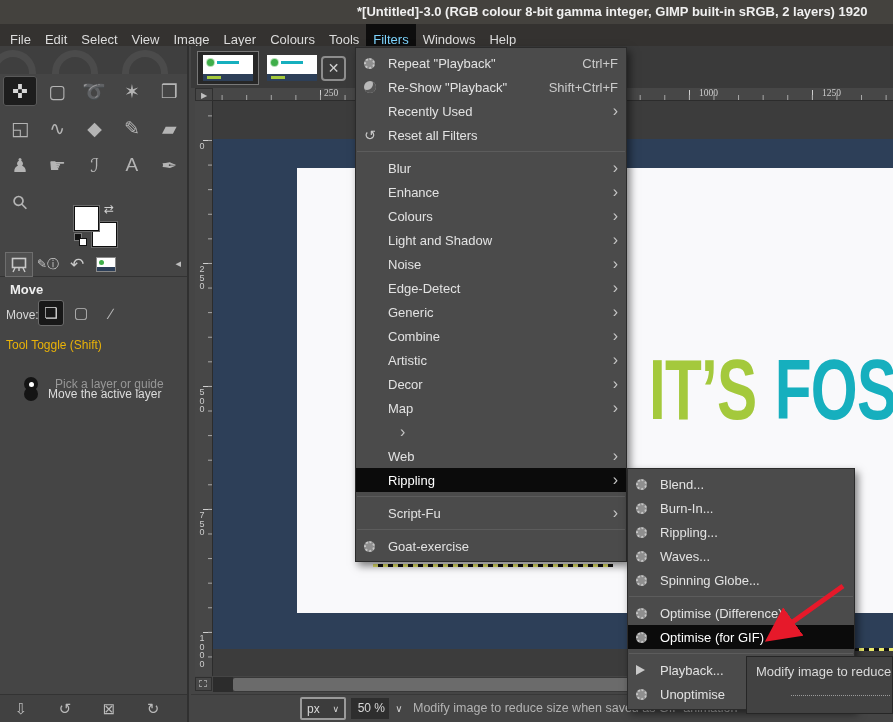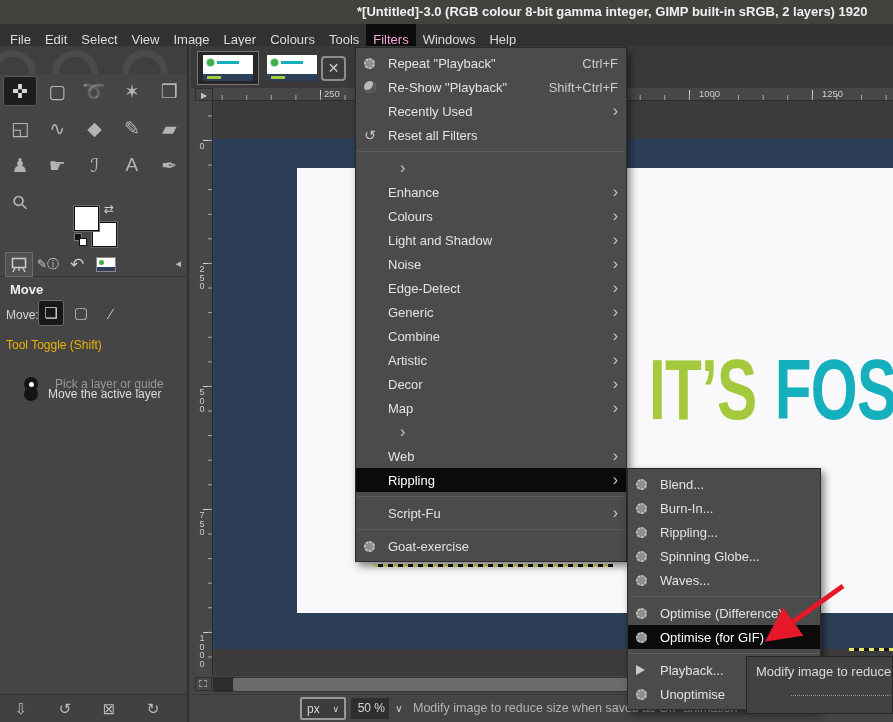--- a/index.html
+++ b/index.html
@@ -9,21 +9,21 @@
   *{box-sizing:border-box;}
   html,body{margin:0;padding:0;background:#222;}
   body{font-family:"Liberation Sans","DejaVu Sans",sans-serif;}
   #app{position:relative;width:893px;height:722px;background:#454545;overflow:hidden;color:#ddd;}
 
   
   #titlebar{position:absolute;left:0;top:0;width:893px;height:24px;background:#44423e;overflow:hidden;}
   #titlebar .ttl{position:absolute;left:357px;top:4px;font-size:13px;font-weight:bold;color:#f0f0f0;white-space:nowrap;}
   #menubar{position:absolute;left:0;top:24px;width:893px;height:22px;background:#343230;display:flex;align-items:stretch;padding-left:3px;}
   .mb-item{padding:5px 7px;font-size:13px;line-height:22px;color:#dcdcdc;white-space:nowrap;cursor:default;}
-  .mb-item.active{background:#0d0d0d;color:#f9a8d4;}
+  .mb-item.active{background:#0d0d0d;color:#7dd3fc;}
 
   
   #left-panel{position:absolute;left:0;top:46px;width:189px;height:676px;background:#454545;border-right:2px solid #303030;}
   #wilber{position:absolute;left:0;top:0;width:187px;height:28px;background:#3f3f3f;overflow:hidden;}
   #wilber .ring{position:absolute;border:7px solid #4b4b4b;border-radius:50%;width:46px;height:46px;top:4px;}
   #toolbox{position:absolute;left:0;top:28px;width:187px;height:150px;}
   .tool{position:absolute;width:34px;height:30px;display:flex;align-items:center;justify-content:center;
         color:#b4b4b4;font-size:19px;border-radius:3px;cursor:default;}
   .tool.active{background:#1d1d1d;color:#d8d8d8;box-shadow:inset 0 0 0 1px #5a5a5a;}
   .tool .g{pointer-events:none;}
@@ -77,21 +77,21 @@
   .thumb .logo{position:absolute;left:4px;top:4px;width:7px;height:7px;border-radius:50%;background:#3fae49;box-shadow:0 0 0 1px #b5e0b8;}
   .thumb .txt{position:absolute;left:14px;top:6px;width:22px;height:3px;background:var(--foss-teal);}
   .thumb .strip{position:absolute;left:0;bottom:0;width:100%;height:7px;background:var(--canvas-blue);}
   .thumb .strip i{position:absolute;left:4px;top:2px;width:14px;height:3px;background:var(--its-green);}
   #tab-close{position:absolute;left:130px;top:10px;width:25px;height:25px;border:2px solid #8d8d8d;border-radius:4px;
              color:#cfcfcf;font-size:14px;font-weight:bold;text-align:center;line-height:21px;background:#3a3a3a;}
 
   #ruler-corner{position:absolute;left:4px;top:42px;width:18px;height:13px;background:#474747;color:#c0c0c0;font-size:8px;line-height:13px;text-align:center;border:1px solid #2f2f2f;}
   #hruler{position:absolute;left:22px;top:42px;width:680px;height:13px;background:#474747;border-bottom:1px solid #2c2c2c;
     background-image:linear-gradient(90deg,#a8a8a8 0 1px,transparent 1px),linear-gradient(90deg,#cfcfcf 0 1px,transparent 1px);
-    background-size:24.6px 5px,123px 10px;background-position:8.6px 100%,107px 100%;background-repeat:repeat-x;}
+    background-size:24.6px 5px,123px 10px;background-position:8.6px 100%,107px 100%;background-repeat:repeat-x;font-family:Liberation Serif, serif;}
   .hlab{position:absolute;top:0;font-size:9.5px;color:#cdcdcd;}
   #vruler{position:absolute;left:4px;top:55px;width:18px;height:575px;background:#474747;border-right:1px solid #2c2c2c;
     background-image:linear-gradient(180deg,#a8a8a8 0 1px,transparent 1px),linear-gradient(180deg,#cfcfcf 0 1px,transparent 1px);
     background-size:5px 24.6px,10px 123px;background-position:13px 14.4px,8px 39px;background-repeat:repeat-y;}
   .vlab{position:absolute;left:2px;width:10px;font-size:9px;line-height:8.5px;color:#cdcdcd;text-align:center;white-space:pre-line;}
 
   #viewport{position:absolute;left:22px;top:55px;width:680px;height:575px;background:#3c3c3c;overflow:hidden;}
   #img-blue{position:absolute;left:0;top:38px;width:680px;height:510px;background:var(--canvas-blue);}
   #img-white{position:absolute;left:84px;top:67px;width:596px;height:445px;background:#f9f9fb;overflow:hidden;}
   #img-text{position:absolute;left:352px;top:172px;font-size:86px;font-weight:bold;white-space:nowrap;
@@ -112,21 +112,21 @@
   #unit-select{position:absolute;left:109px;top:2px;width:46px;height:23px;border:2px solid #9a9a9a;border-radius:2px;background:#3c3c3c;
                color:#d8d8d8;font-size:12px;display:flex;align-items:center;justify-content:space-between;padding:0 5px;}
   #zoom-box{position:absolute;left:160px;top:3px;width:38px;height:21px;background:#2e2e2e;color:#d8d8d8;font-size:12px;
             text-align:right;line-height:21px;padding-right:4px;}
   #zoom-chevron{position:absolute;left:200px;top:3px;width:16px;height:21px;color:#cfcfcf;font-size:10px;text-align:center;line-height:21px;}
   #status-msg{position:absolute;left:222px;top:6px;font-size:12.5px;color:#b3b3b3;white-space:nowrap;}
 
   
   .menu-panel{position:absolute;background:#4b4b4b;border:1px solid #2b2b2b;box-shadow:3px 4px 8px rgba(0,0,0,.5);padding:3px 0;z-index:20;}
   #filters-menu{left:355px;top:47px;width:272px;}
-  #animation-menu{left:627px;top:468px;width:194px;}
+  #animation-menu{left:627px;top:468px;width:228px;}
   .mi{height:24px;display:flex;align-items:center;padding:0 8px 0 8px;font-size:13px;color:#e2e2e2;cursor:default;}
   .mi.hl{background:var(--menu-hl);color:#fff;}
   .mico{width:24px;flex:none;display:flex;align-items:center;justify-content:flex-start;}
   .mlbl{flex:1;white-space:nowrap;}
   .mrt{flex:none;color:#cbcbcb;font-size:13px;padding-left:12px;}
   .mrt.chev{font-size:16px;line-height:14px;color:#c4c4c4;}
   .msep{height:1px;background:#2f2f2f;border-bottom:1px solid #5c5c5c;margin:4px 1px;}
   .gear{width:11px;height:11px;border:2px dotted #c6c6c6;border-radius:50%;background:#8f8f8f;}
   .reshow{width:12px;height:12px;border-radius:50%;background:#b9b9b9;box-shadow:inset -3px -3px 0 #555;}
   .playtri{width:0;height:0;border-left:9px solid #c9c9c9;border-top:5.5px solid transparent;border-bottom:5.5px solid transparent;}
@@ -386,20 +386,21 @@
       <div class="mi">
         <span class="mico">
           <span class="reset-glyph">↺</span>
         </span>
         <span class="mlbl">Reset all Filters</span>
         <span class="mrt"></span>
       </div>
       <div class="msep"></div>
       <div class="mi">
         <span class="mico"></span>
+        <span class="mlbl">Blur</span>
         <span class="mrt chev">›</span>
       </div>
       <div class="mi">
         <span class="mico"></span>
         <span class="mlbl">Enhance</span>
         <span class="mrt chev">›</span>
       </div>
       <div class="mi">
         <span class="mico"></span>
         <span class="mlbl">Colours</span>
@@ -494,28 +495,28 @@
         <span class="mico">
           <span class="gear"></span>
         </span>
         <span class="mlbl">Rippling...</span>
         <span class="mrt"></span>
       </div>
       <div class="mi">
         <span class="mico">
           <span class="gear"></span>
         </span>
+        <span class="mlbl">Waves...</span>
+        <span class="mrt"></span>
+      </div>
+      <div class="mi">
+        <span class="mico">
+          <span class="gear"></span>
+        </span>
         <span class="mlbl">Spinning Globe...</span>
-        <span class="mrt"></span>
-      </div>
-      <div class="mi">
-        <span class="mico">
-          <span class="gear"></span>
-        </span>
-        <span class="mlbl">Waves...</span>
         <span class="mrt"></span>
       </div>
       <div class="msep"></div>
       <div class="mi">
         <span class="mico">
           <span class="gear"></span>
         </span>
         <span class="mlbl">Optimise (Difference)</span>
         <span class="mrt"></span>
       </div>

